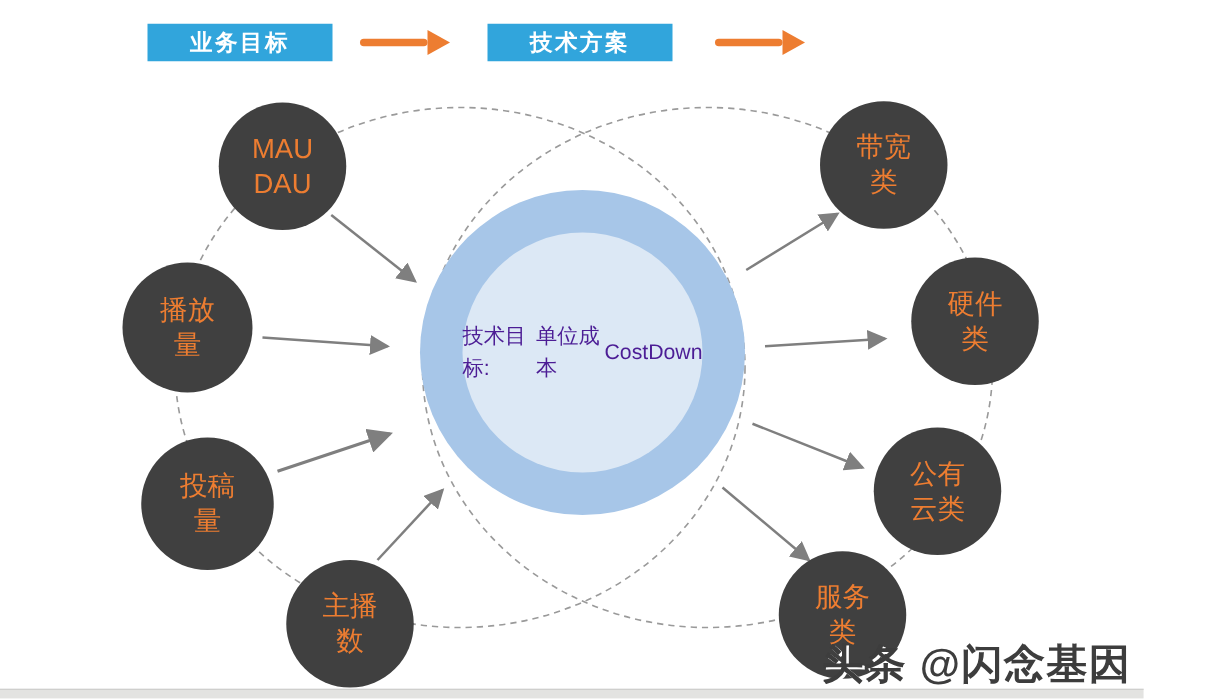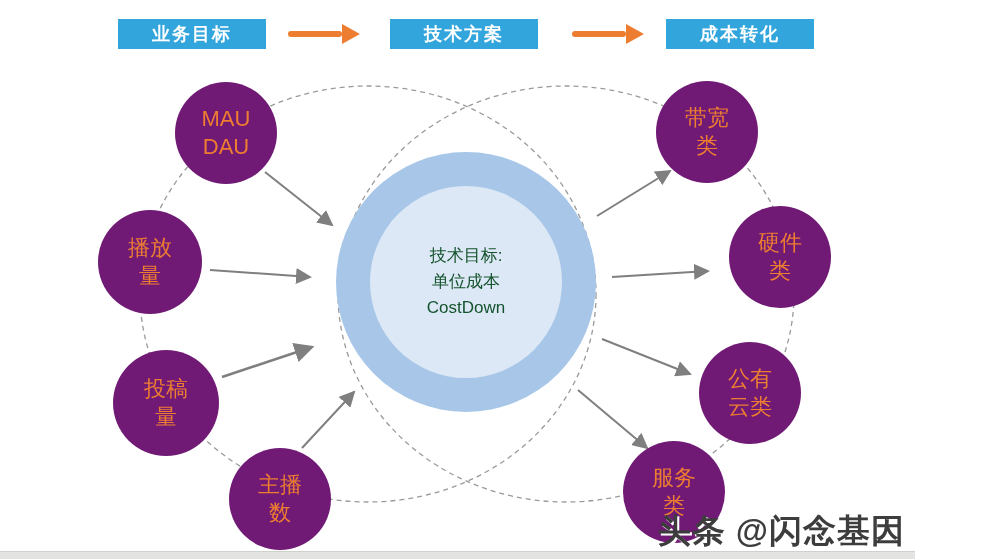--- a/index.html
+++ b/index.html
@@ -21,34 +21,34 @@
   .flow-arrow .head{
     position:absolute;right:0;top:0;width:0;height:0;
     border-top:10px solid transparent;border-bottom:10px solid transparent;
     border-left:18px solid #ed7d31;
   }
   .flow-arrow-1{left:288px;} .flow-arrow-2{left:572px;}
   
   svg.lines{position:absolute;left:0;top:0;z-index:1;}
   
   .node{
-    position:absolute;border-radius:50%;background:#701a75;z-index:2;
+    position:absolute;border-radius:50%;background:#404040;z-index:2;
     display:flex;flex-direction:column;align-items:center;justify-content:center;
     color:#ed7d31;font-size:22px;line-height:28px;
   }
   .node span{display:block;}
   
   .center-outer{
     position:absolute;left:336px;top:152px;width:260px;height:260px;border-radius:50%;
     background:#a7c6e8;z-index:2;display:flex;align-items:center;justify-content:center;
   }
   .center-inner{
     width:192px;height:192px;border-radius:50%;background:#dce8f5;
-    display:flex;flex-direction:column;align-items:center;justify-content:center;
-    color:#14532d;font-size:17px;line-height:26px;
+    display:flex;flex-direction:row;align-items:center;justify-content:center;
+    color:#4c1d95;font-size:17px;line-height:26px;
   }
   
   .watermark{
     position:absolute;right:10px;top:509px;z-index:3;
     font-size:33px;font-weight:bold;color:#3d3d3d;
     text-shadow:2px 2px 0 #ffffff;
     letter-spacing:1px;
   }
   .bottom-strip{
     position:absolute;left:0;bottom:0;width:100%;height:7px;
@@ -66,23 +66,20 @@
   <div class="flow-arrow flow-arrow-1">
     <div class="shaft"></div>
     <div class="head"></div>
   </div>
   <div class="step-box step-2">
     <span>技术方案</span>
   </div>
   <div class="flow-arrow flow-arrow-2">
     <div class="shaft"></div>
     <div class="head"></div>
-  </div>
-  <div class="step-box step-3">
-    <span>成本转化</span>
   </div>
 
   <svg class="lines" width="981" height="559" viewBox="0 0 981 559">
     <defs>
       <marker id="ah" markerWidth="9" markerHeight="8" refX="7" refY="4" orient="auto">
         <path d="M0,0 L8,4 L0,8 z" fill="#7f7f7f"></path>
       </marker>
     </defs>
     <ellipse cx="368" cy="294" rx="228" ry="208" fill="none" stroke="#9a9a9a" stroke-width="1.3" stroke-dasharray="5 4"></ellipse>
     <ellipse cx="566" cy="294" rx="228" ry="208" fill="none" stroke="#9a9a9a" stroke-width="1.3" stroke-dasharray="5 4"></ellipse>

